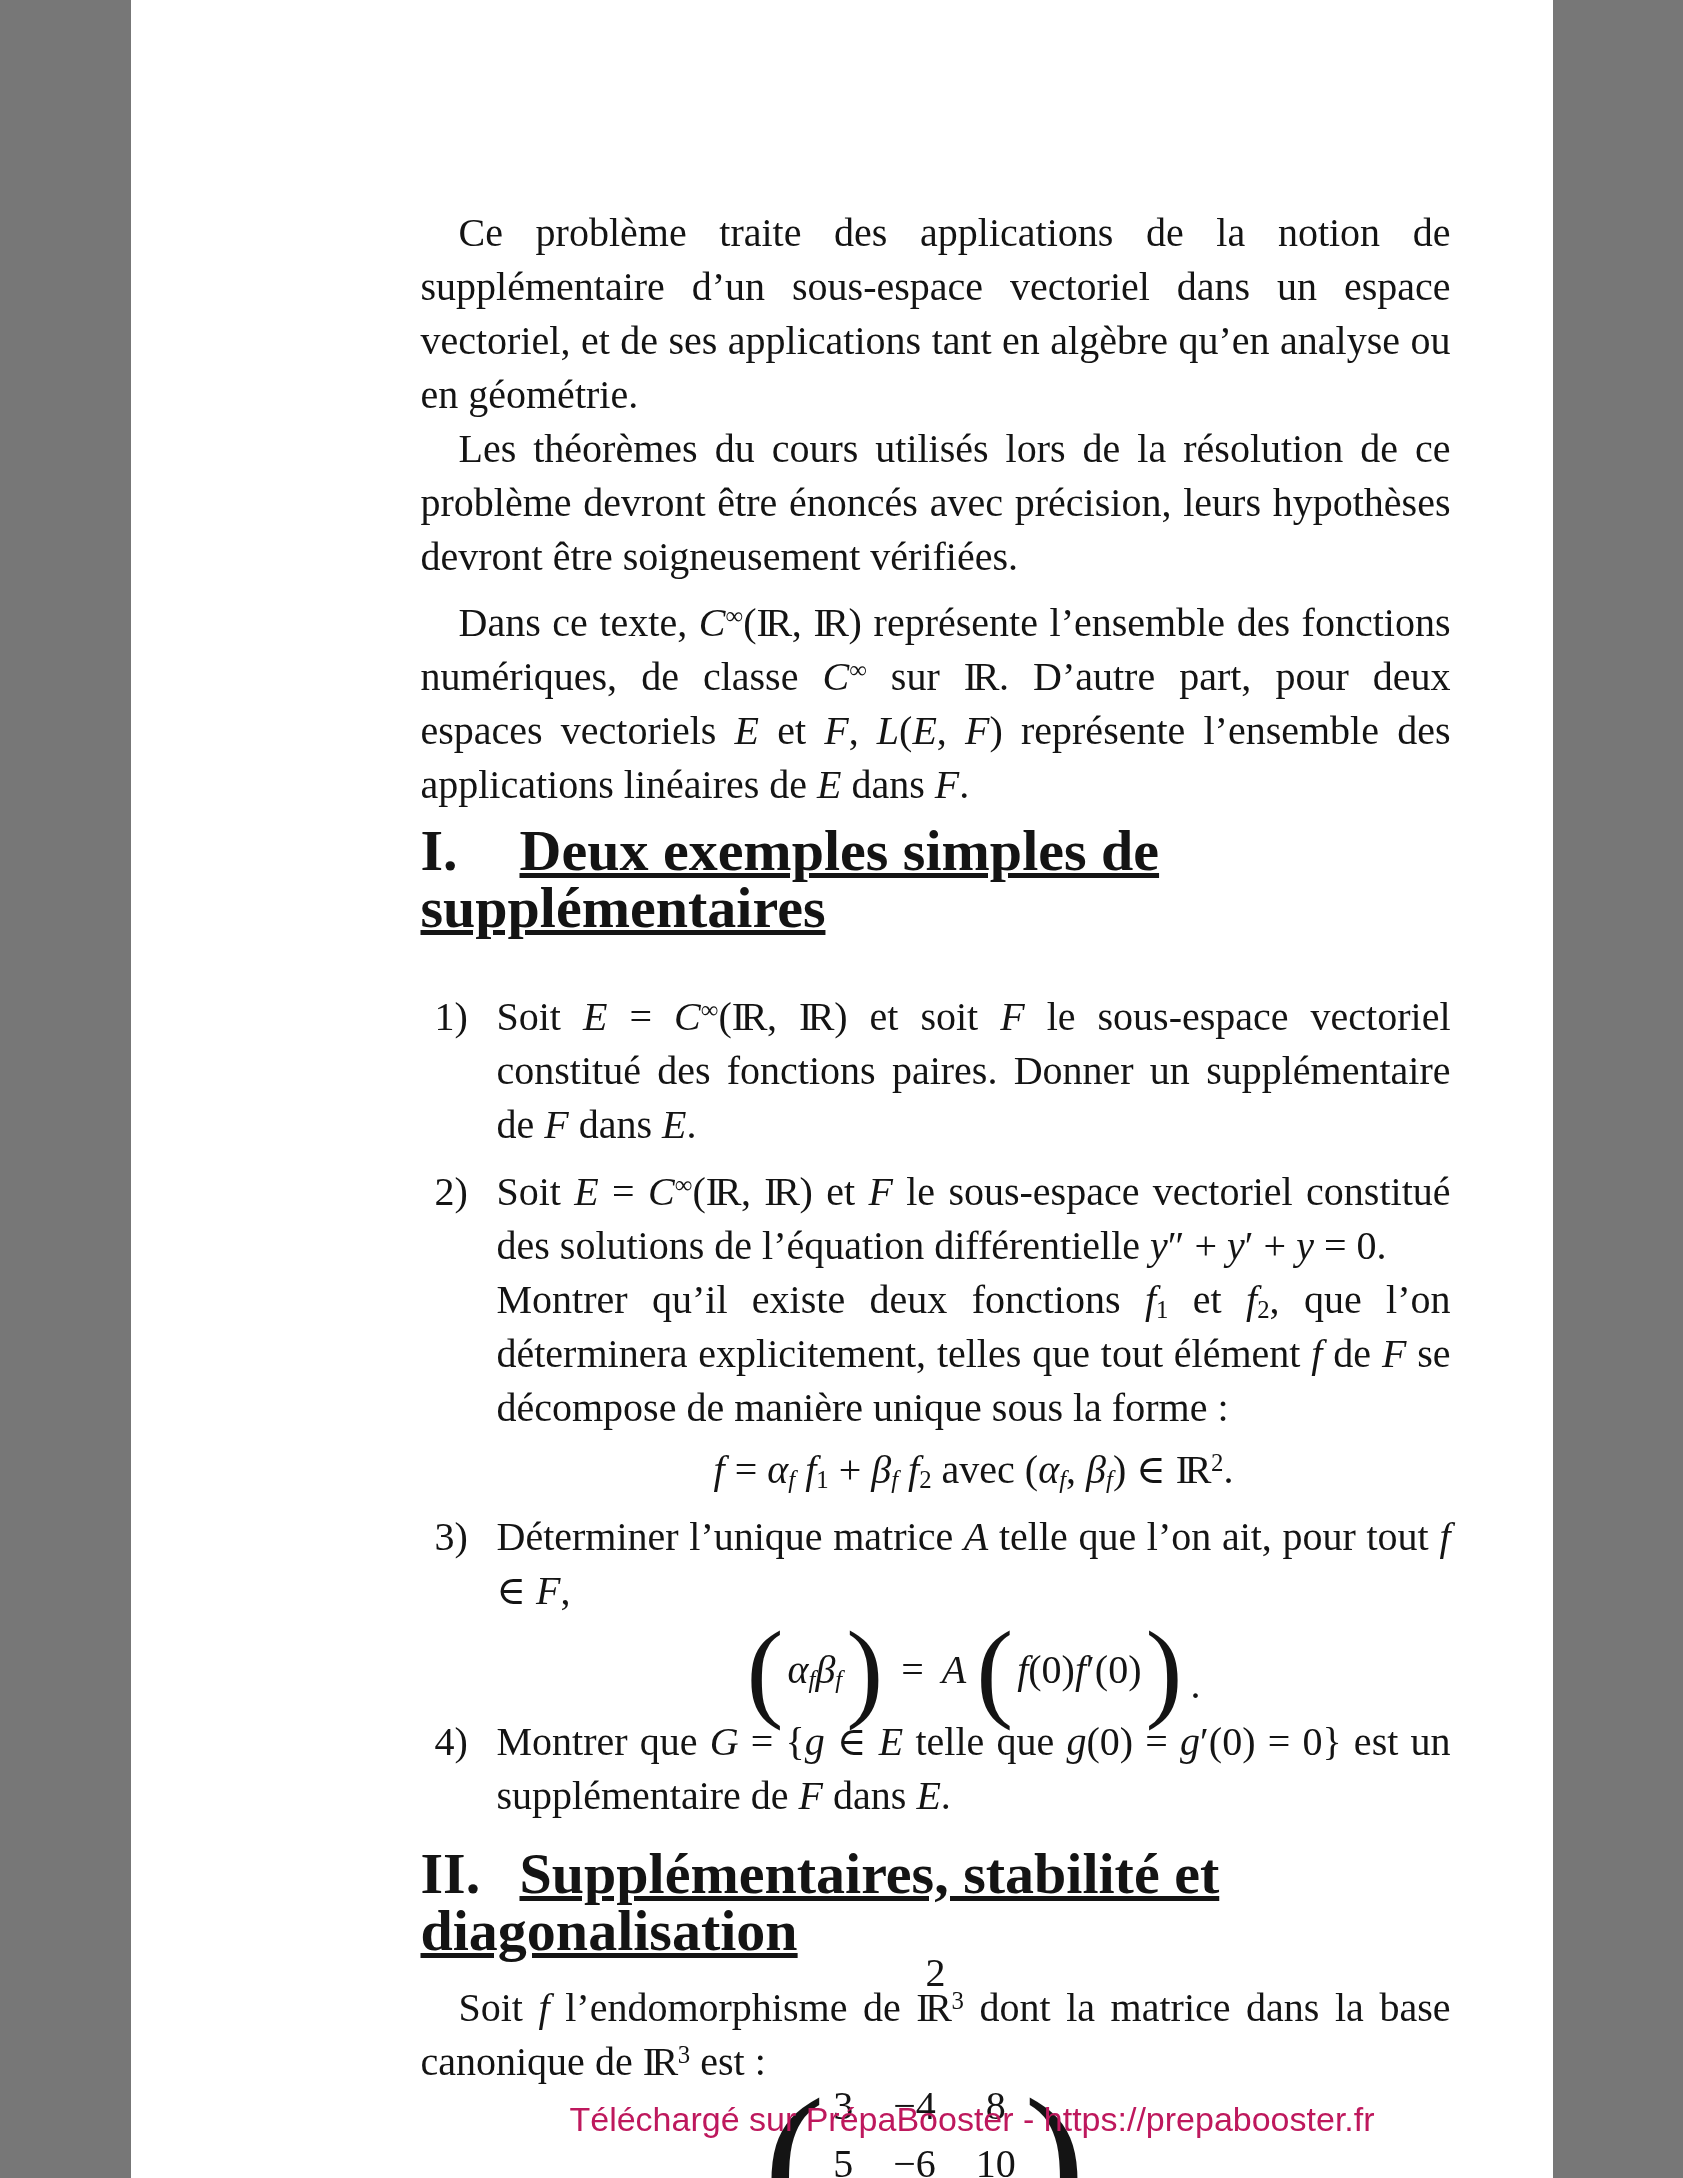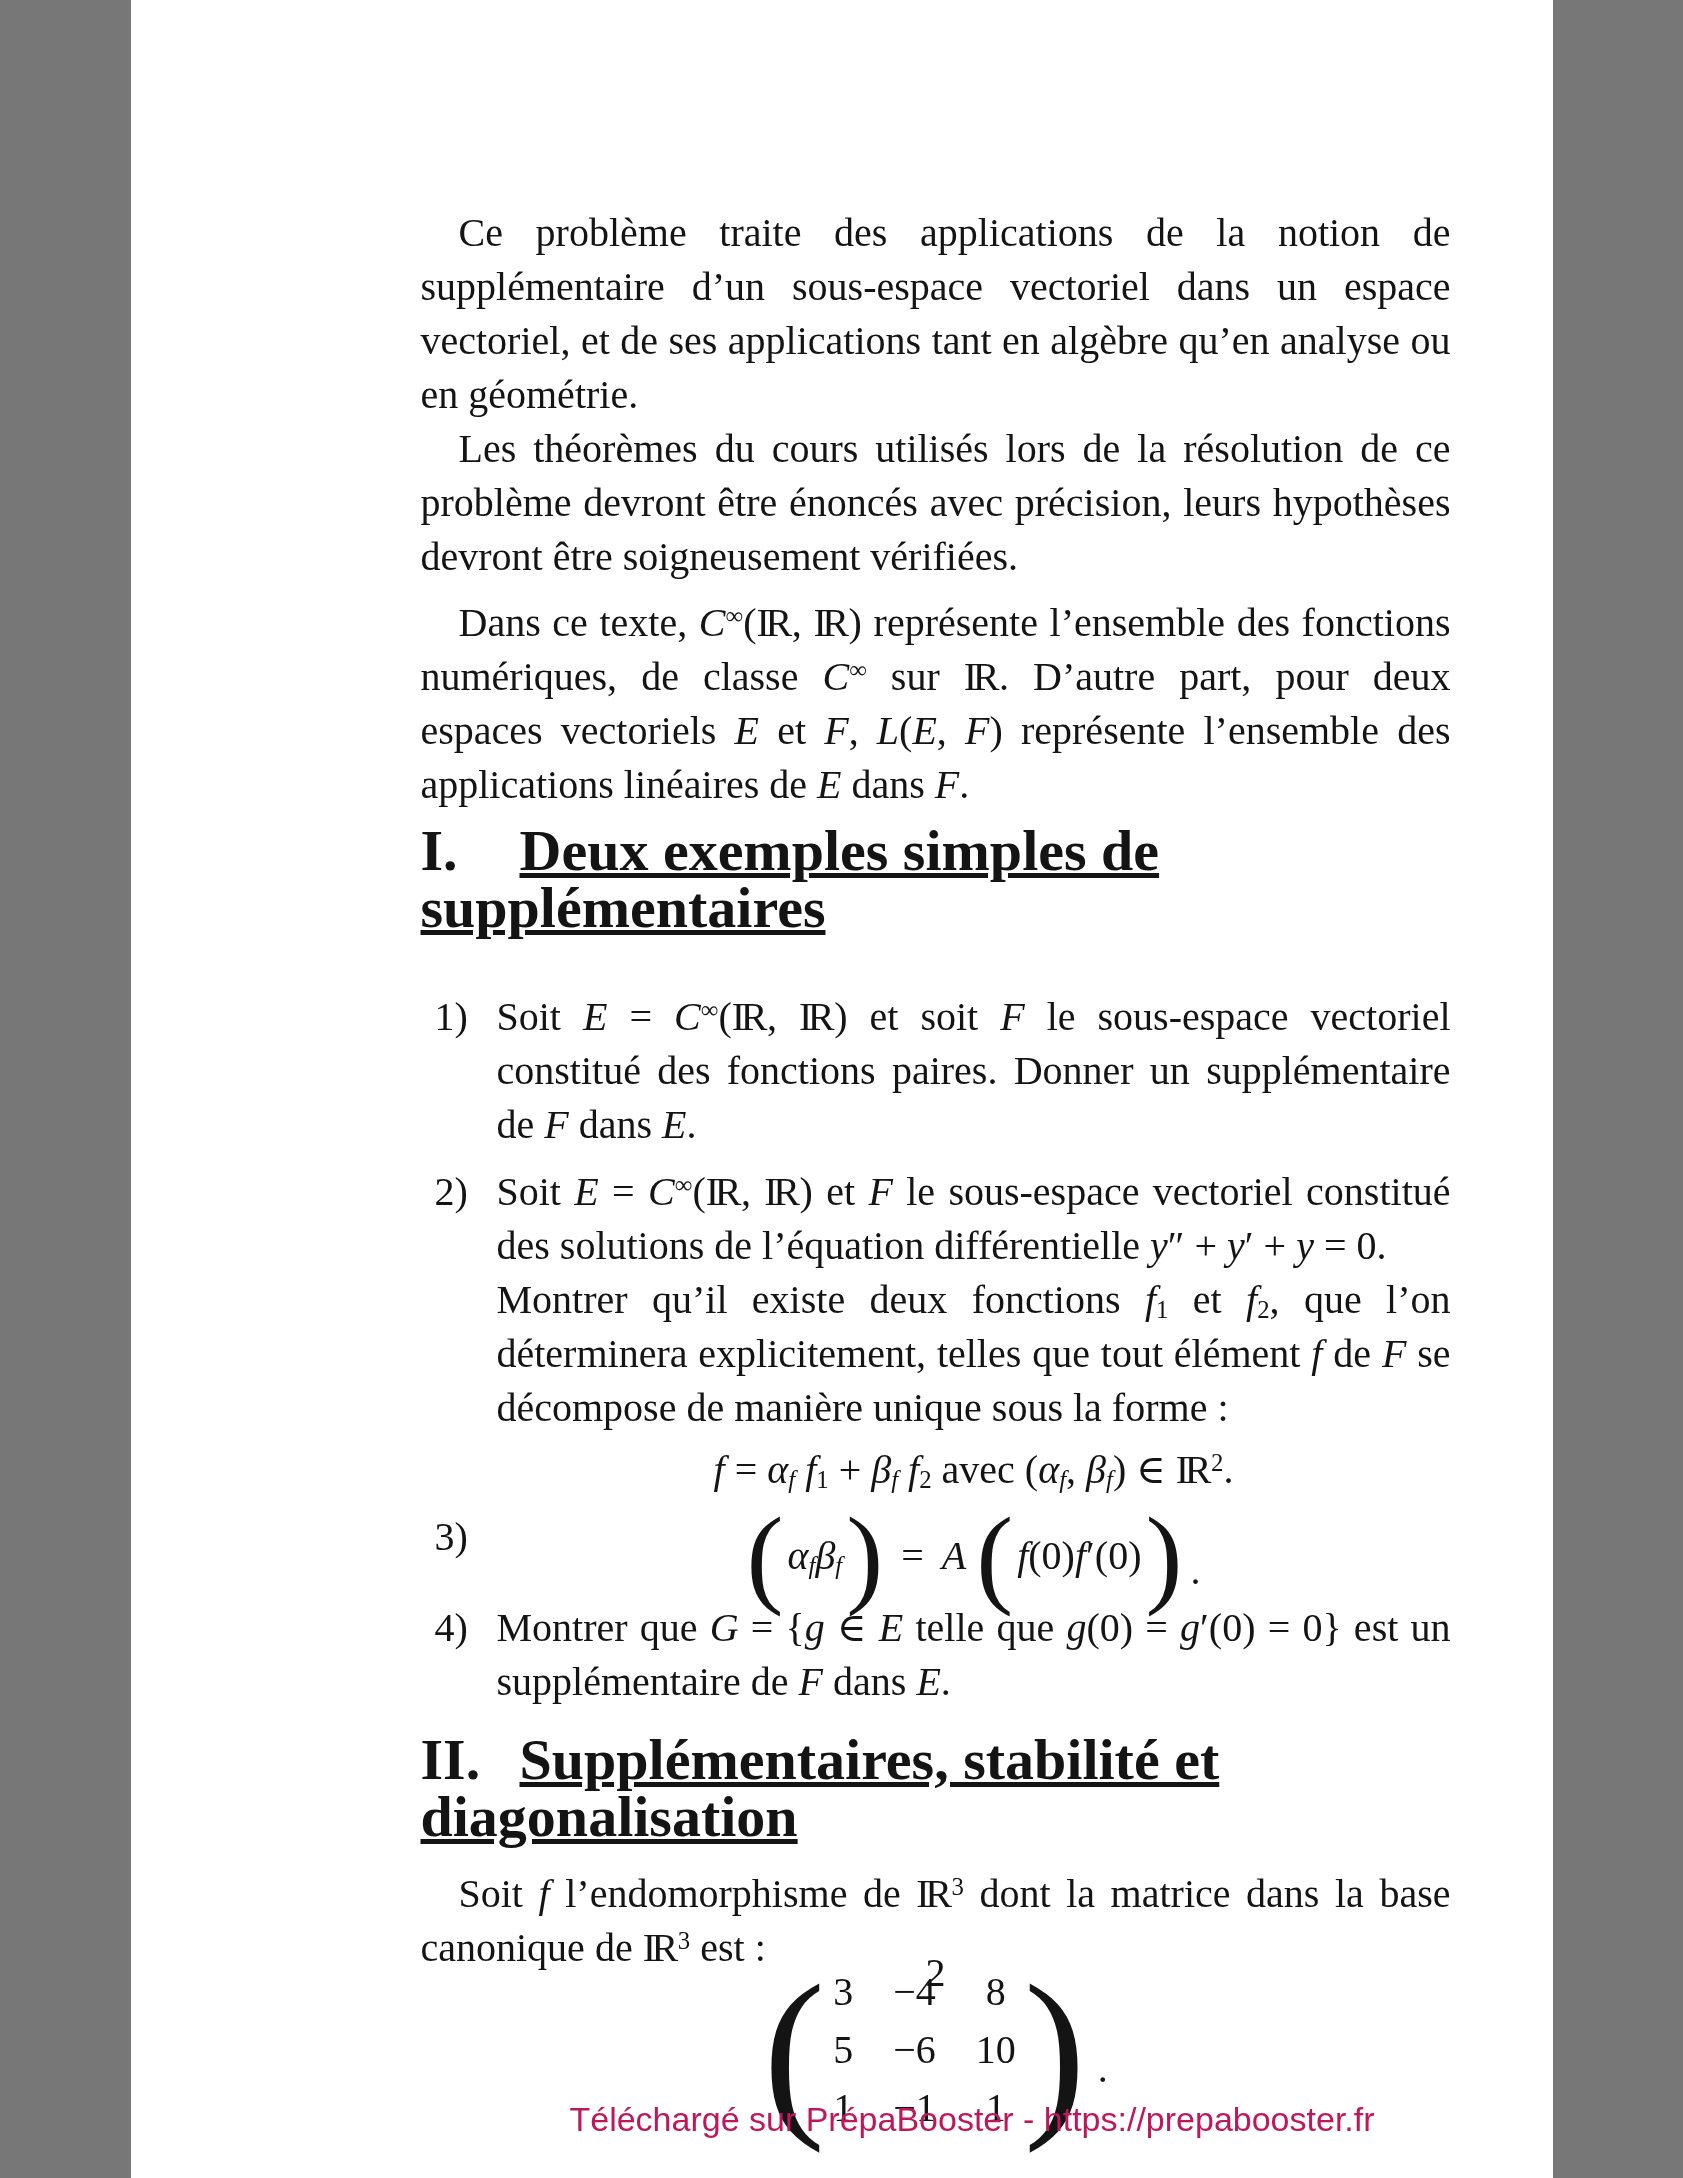--- a/index.html
+++ b/index.html
@@ -97,20 +97,21 @@
 
     <div class="item">
       <span class="ilabel">2)</span>
       <p class="para"><span>Soit </span><span class="i">E</span><span> = </span><span class="i">C</span><span class="s">∞</span><span>(</span><span class="b">IR</span><span>, </span><span class="b">IR</span><span>) et </span><span class="i">F</span><span> le sous-espace vectoriel constitué des solutions de l’équation différentielle </span><span class="i">y</span><span>″</span><span> + </span><span class="i">y</span><span>′</span><span> + </span><span class="i">y</span><span> = 0.</span></p>
       <p class="para"><span>Montrer qu’il existe deux fonctions </span><span class="i">f</span><span class="u">1</span><span> et </span><span class="i">f</span><span class="u">2</span><span>, que l’on déterminera explicitement, telles que tout élément </span><span class="i">f</span><span> de </span><span class="i">F</span><span> se décompose de manière unique sous la forme :</span></p>
       <div class="formula"><span class="i">f</span><span> = </span><span class="i">α</span><span class="iu">f</span><span> </span><span class="i">f</span><span class="u">1</span><span> + </span><span class="i">β</span><span class="iu">f</span><span> </span><span class="i">f</span><span class="u">2</span><span> avec (</span><span class="i">α</span><span class="iu">f</span><span>, </span><span class="i">β</span><span class="iu">f</span><span>) ∈ </span><span class="b">IR</span><span class="s">2</span><span>.</span></div>
     </div>
 
     <div class="item item-last">
       <span class="ilabel">3)</span>
+      <p class="para"><span>Déterminer l’unique matrice </span><span class="i">A</span><span> telle que l’on ait, pour tout </span><span class="i">f</span><span> ∈ </span><span class="i">F</span><span>,</span></p>
       <div class="disp eq">
         <span class="vec">
           <span class="paren p2">(</span>
           <span class="col">
             <span class="cell"><span class="i">α</span><span class="iu">f</span></span>
             <span class="cell"><span class="i">β</span><span class="iu">f</span></span>
           </span>
           <span class="paren p2">)</span>
         </span>
         <span class="op">=</span>

